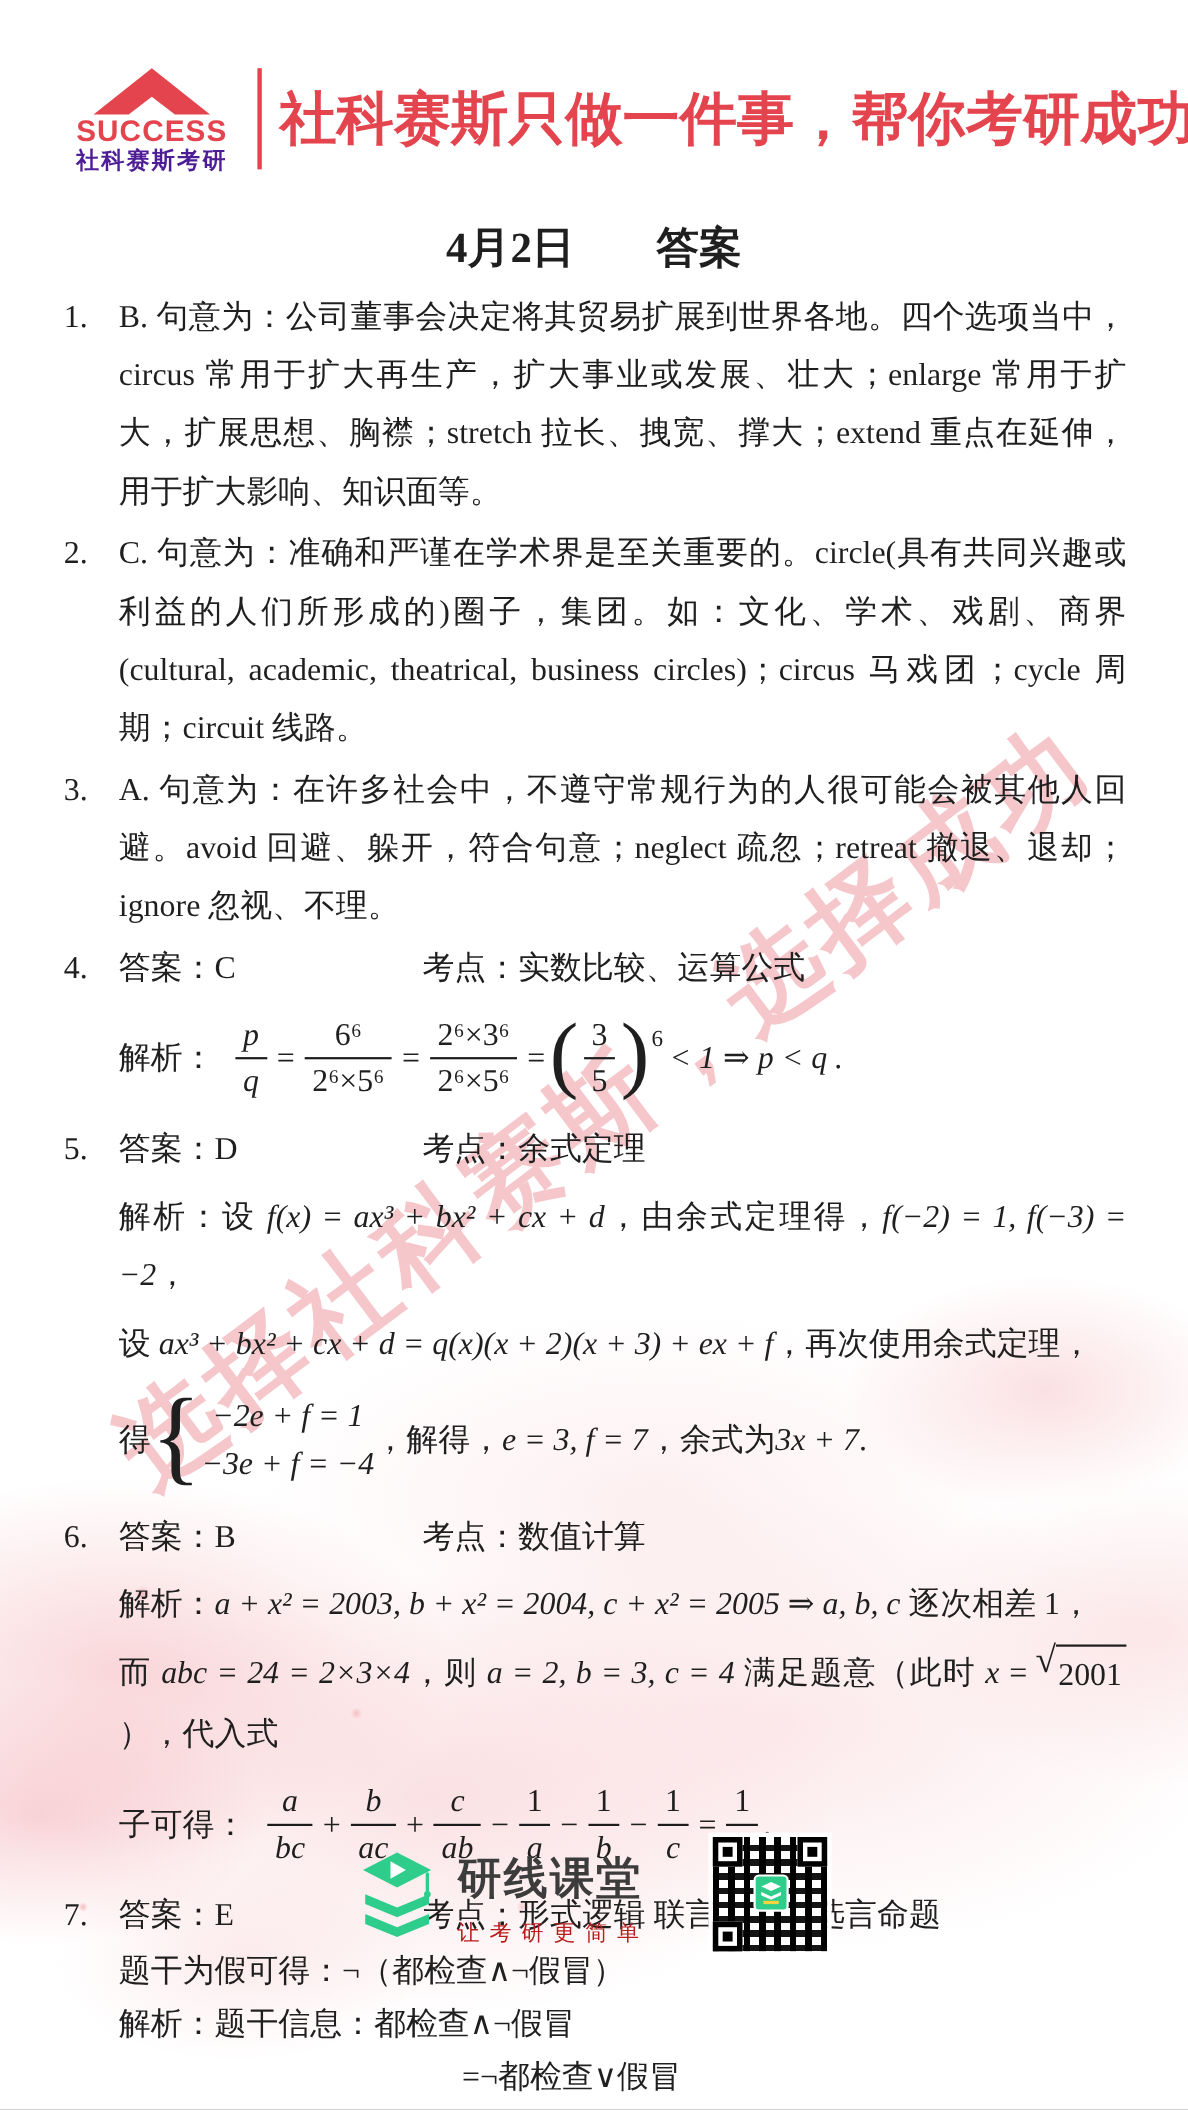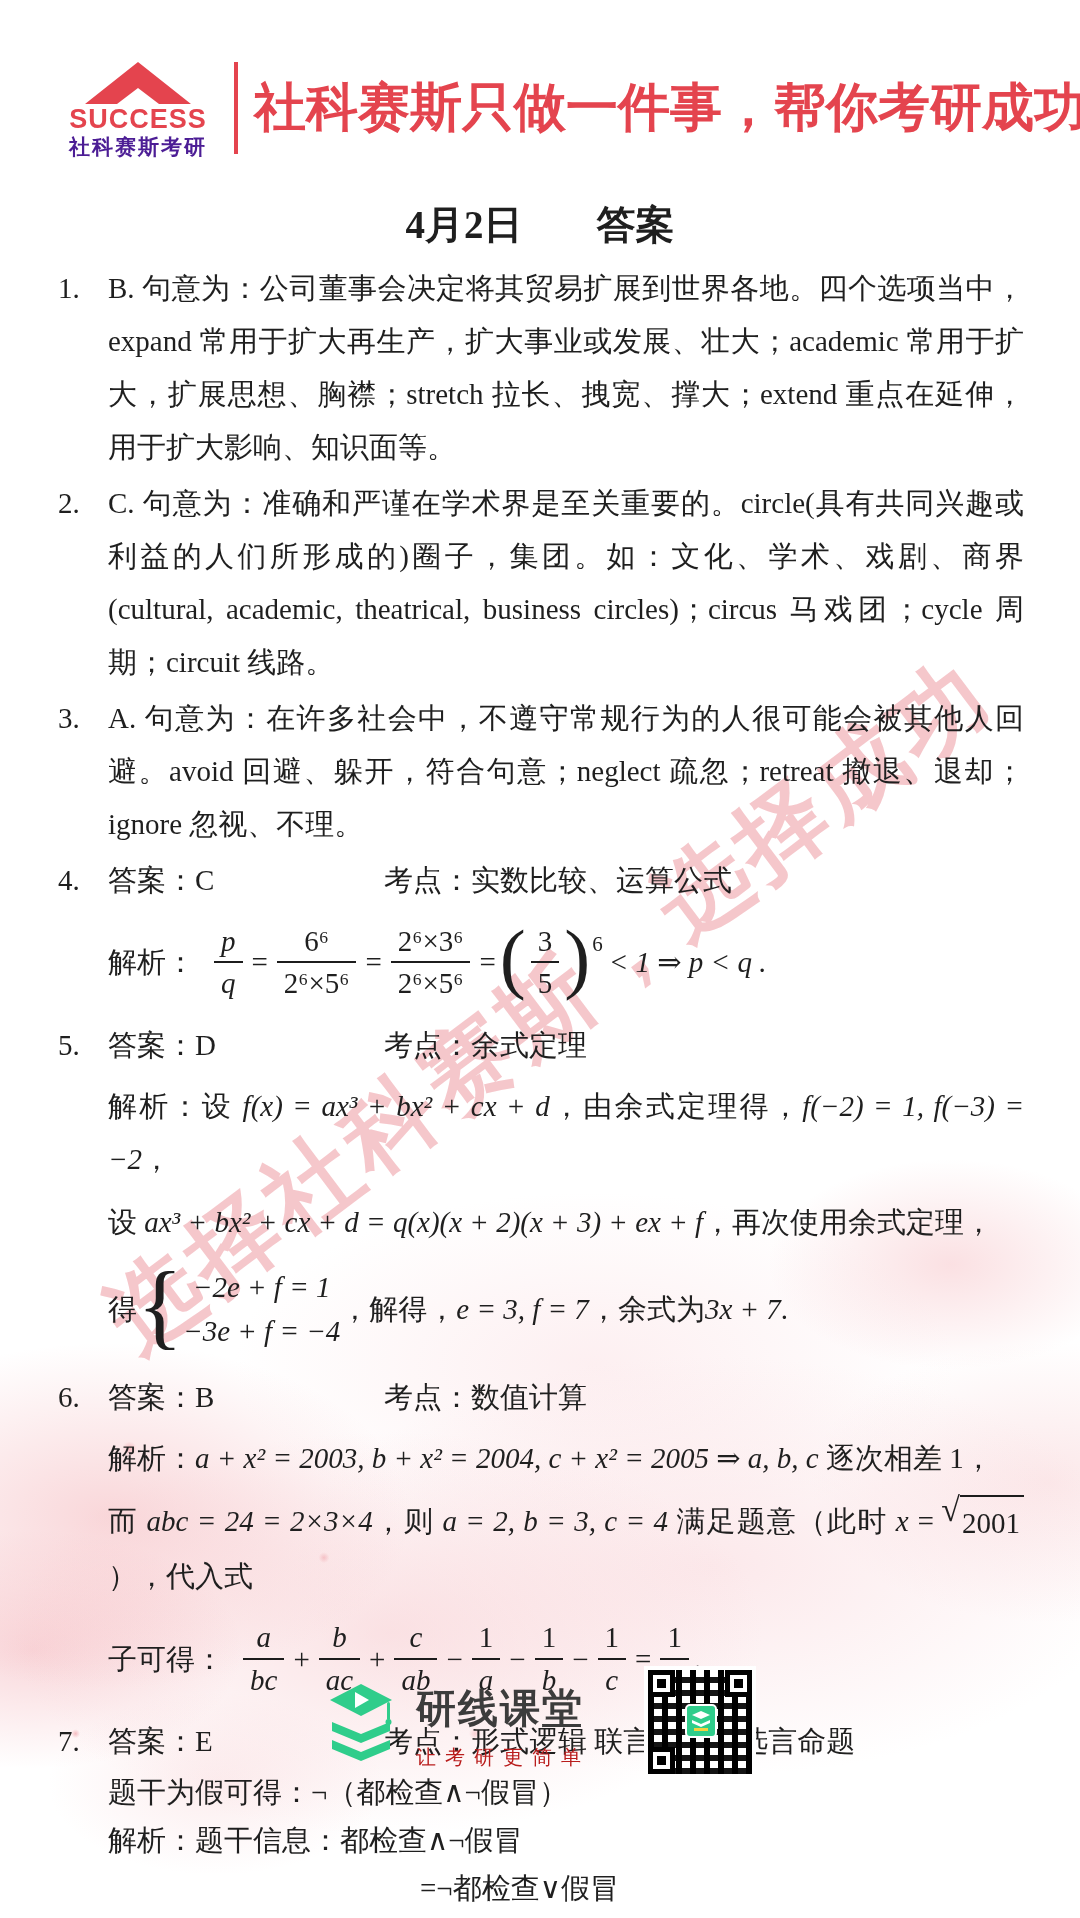--- a/index.html
+++ b/index.html
@@ -120,21 +120,21 @@
   </div>
 
   <div class="title">
     <span>4月2日</span><span class="gap"></span><span>答案</span>
   </div>
 
   <div class="content">
 
     <div class="item">
       <span class="num">1.</span>
-      <span class="body">B. 句意为：公司董事会决定将其贸易扩展到世界各地。四个选项当中，expand 常用于扩大再生产，扩大事业或发展、壮大；academic 常用于扩大，扩展思想、胸襟；stretch 拉长、拽宽、撑大；extend 重点在延伸，用于扩大影响、知识面等。</span>
+      <span class="body">B. 句意为：公司董事会决定将其贸易扩展到世界各地。四个选项当中，circus 常用于扩大再生产，扩大事业或发展、壮大；enlarge 常用于扩大，扩展思想、胸襟；stretch 拉长、拽宽、撑大；extend 重点在延伸，用于扩大影响、知识面等。</span>
     </div>
 
     <div class="item">
       <span class="num">2.</span>
       <span class="body">C. 句意为：准确和严谨在学术界是至关重要的。circle(具有共同兴趣或利益的人们所形成的)圈子，集团。如：文化、学术、戏剧、商界(cultural, academic, theatrical, business circles)；circus 马戏团；cycle 周期；circuit 线路。</span>
     </div>
 
     <div class="item">
       <span class="num">3.</span>
       <span class="body">A. 句意为：在许多社会中，不遵守常规行为的人很可能会被其他人回避。avoid 回避、躲开，符合句意；neglect 疏忽；retreat 撤退、退却；ignore 忽视、不理。</span>

